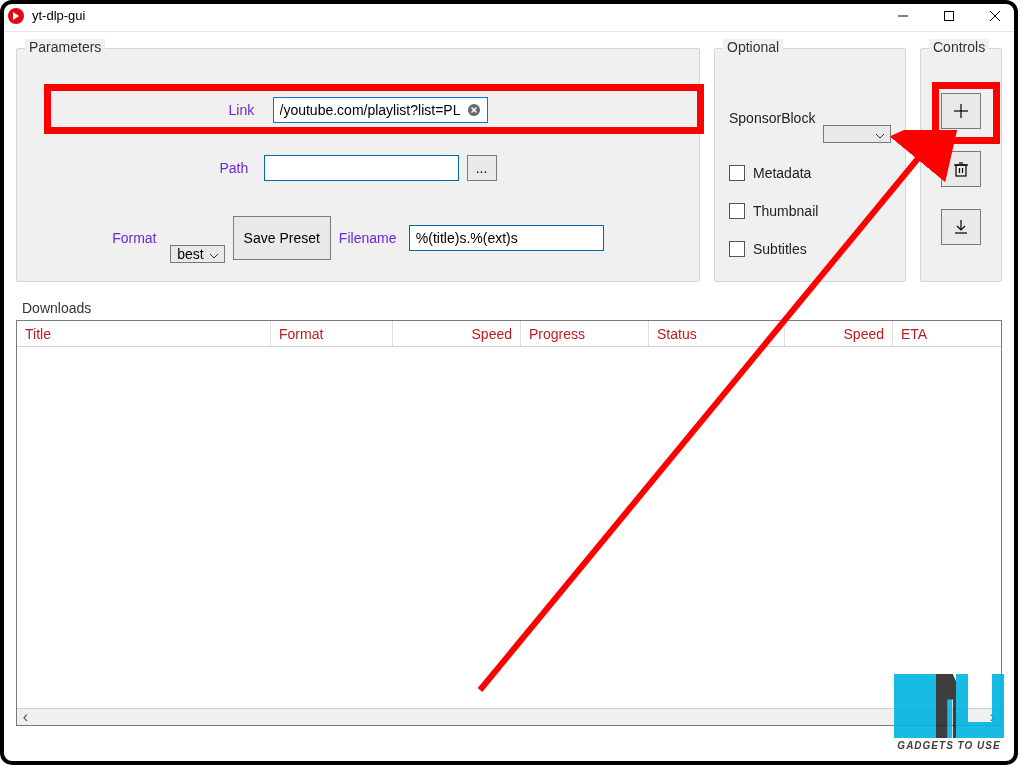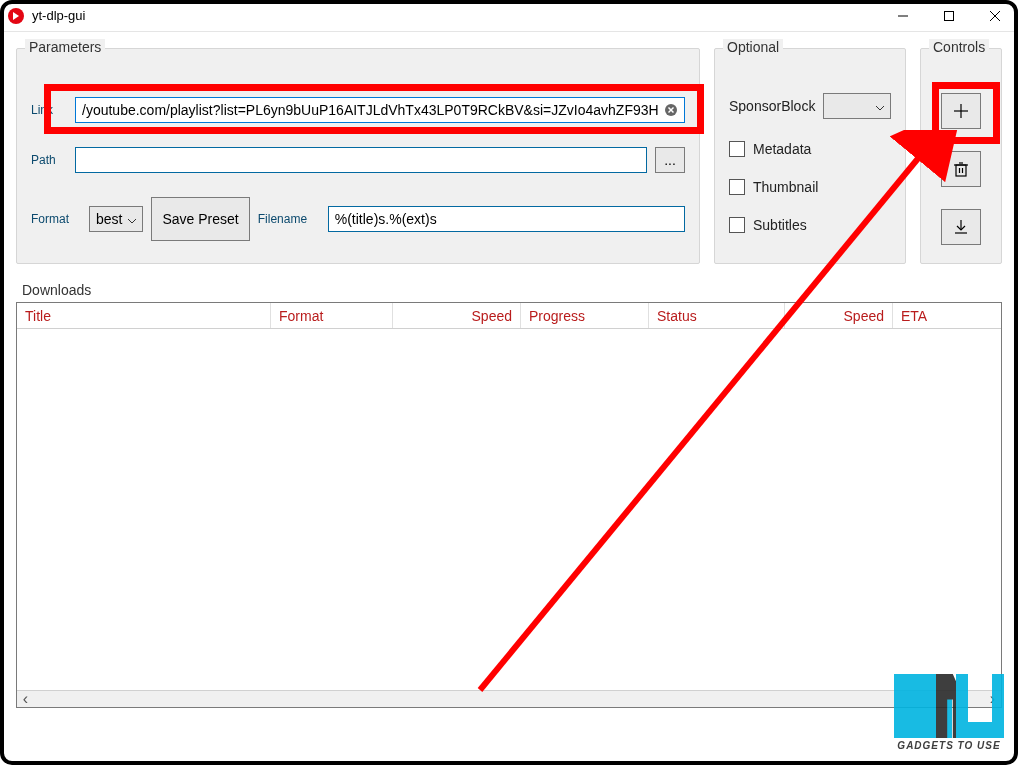--- a/index.html
+++ b/index.html
@@ -11,35 +11,35 @@
   .app-icon::after { content:""; position:absolute; left:5px; top:4px; width:0; height:0; border-left:6px solid #fff; border-top:4px solid transparent; border-bottom:4px solid transparent; }
   .title-text { font-size:13px; color:#000; }
   .winbtns { margin-left:auto; display:flex; }
   .winbtn { width:46px; height:32px; display:flex; align-items:center; justify-content:center; }
   .winbtn svg { width:10px; height:10px; stroke:#000; stroke-width:1; fill:none; }
 
   .client { padding:16px 16px 8px 16px; }
   .top-row { display:flex; gap:14px; }
   .panel { border:1px solid #d6d6d6; background:#f0f0f0; border-radius:2px; position:relative; padding:38px 14px 18px 14px; }
   .panel-label { position:absolute; top:-2px; left:8px; font-size:14px; color:#333; background:#f0f0f0; padding:0 4px; transform:translateY(-50%); }
-  .panel.parameters { flex:1; display:flex; flex-direction:column; gap:24px; padding-top:48px; }
+  .panel.parameters { flex:1; display:flex; flex-direction:column; gap:32px; padding-top:48px;align-items:center; }
   .panel.optional { width:192px; display:flex; flex-direction:column; gap:22px; padding-top:44px; }
   .panel.controls { width:82px; display:flex; flex-direction:column; gap:22px; align-items:center; padding-top:44px; }
 
   .form-row { display:flex; align-items:center; gap:8px; }
-  .lbl { font-size:12px; color:#0c4a6e; min-width:36px; }
+  .lbl { font-size:14px; color:#6d28d9; min-width:36px; }
   .lbl.format { min-width:50px; }
   .lbl.filename { min-width:62px; }
   .textbox { flex:1; height:26px; border:1px solid #0369a1; background:#fff; padding:0 6px; font-size:14px; color:#000; }
   .link-wrap { position:relative; flex:1; display:flex; align-items:center; }
   .link-wrap .textbox { padding-right:26px; border:1px solid #0078d7; }
   .clear-icon { position:absolute; right:6px; top:50%; transform:translateY(-50%); width:16px; height:16px; display:flex; align-items:center; justify-content:center; color:#555; }
 
   .browse-btn { width:30px; height:26px; border:1px solid #7a7a7a; background:#e9e9e9; font-size:14px; display:flex; align-items:center; justify-content:center; }
-  .dropdown { height:26px; border:1px solid #7a7a7a; background:#e9e9e9; padding:0 20px 0 6px; font-size:14px; position:relative; display:flex; align-items:center; min-width:50px; }
+  .dropdown { height:18px; border:1px solid #7a7a7a; background:#e9e9e9; padding:0 20px 0 6px; font-size:14px; position:relative; display:flex; align-items:center; min-width:50px;margin-top:32px; }
   .dropdown .chev { position:absolute; right:6px; top:50%; transform:translateY(-50%); }
   .save-preset { height:44px; border:1px solid #7a7a7a; background:#e9e9e9; padding:12px 10px; font-size:14px; display:flex; align-items:center; }
 
   .opt-row { display:flex; align-items:center; gap:8px; }
   .opt-lbl { font-size:14px; color:#222; }
   .opt-drop { flex:1; }
   .checkbox { width:16px; height:16px; border:1px solid #555; background:#fff; }
 
   .ctrl-btn { width:40px; height:36px; border:1px solid #7a7a7a; background:#e9e9e9; display:flex; align-items:center; justify-content:center; }
   .ctrl-btn svg { width:16px; height:16px; stroke:#000; stroke-width:1.2; fill:none; }

